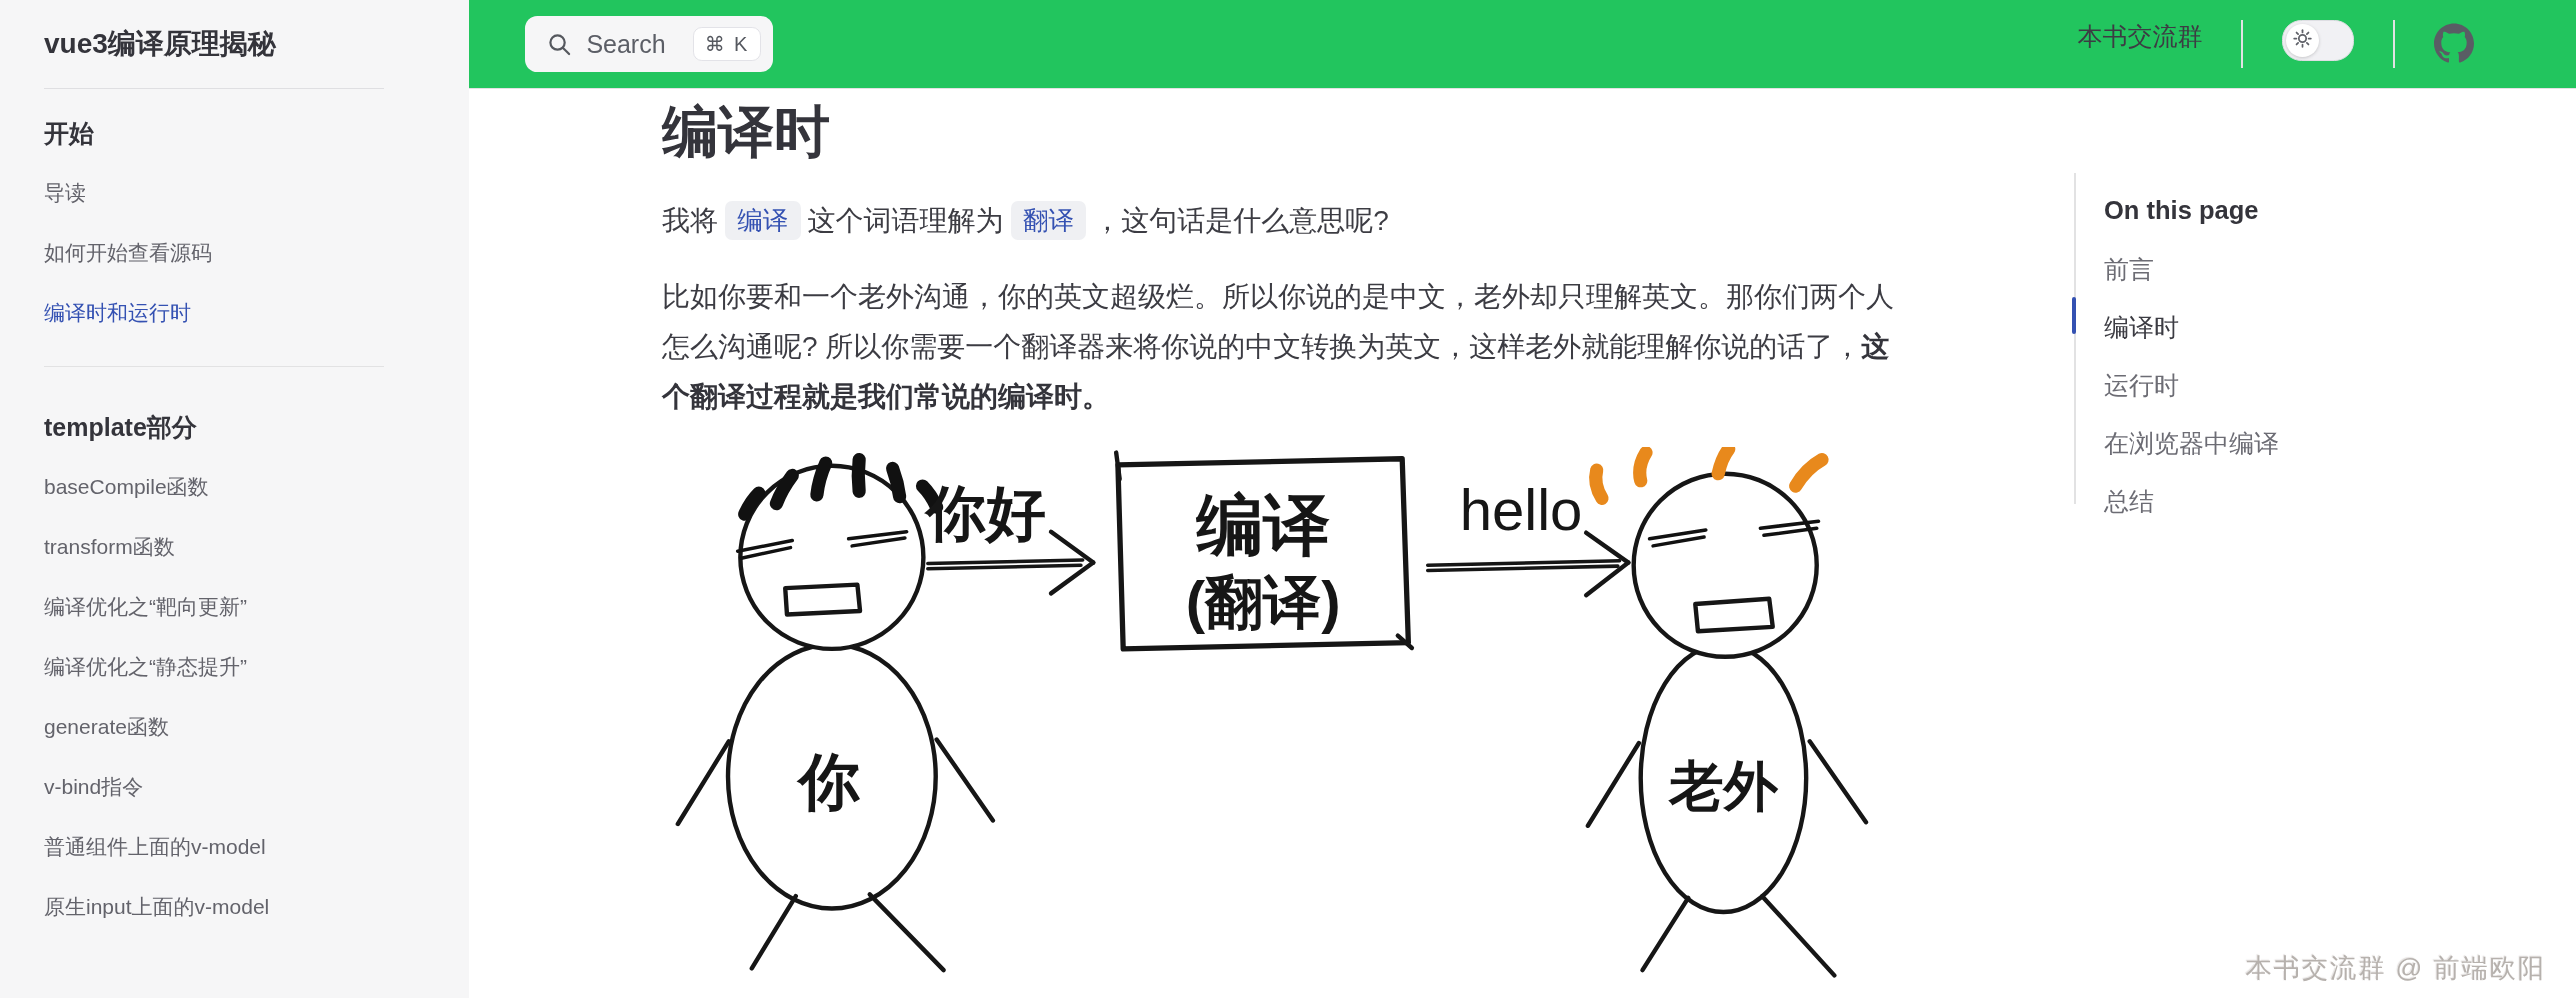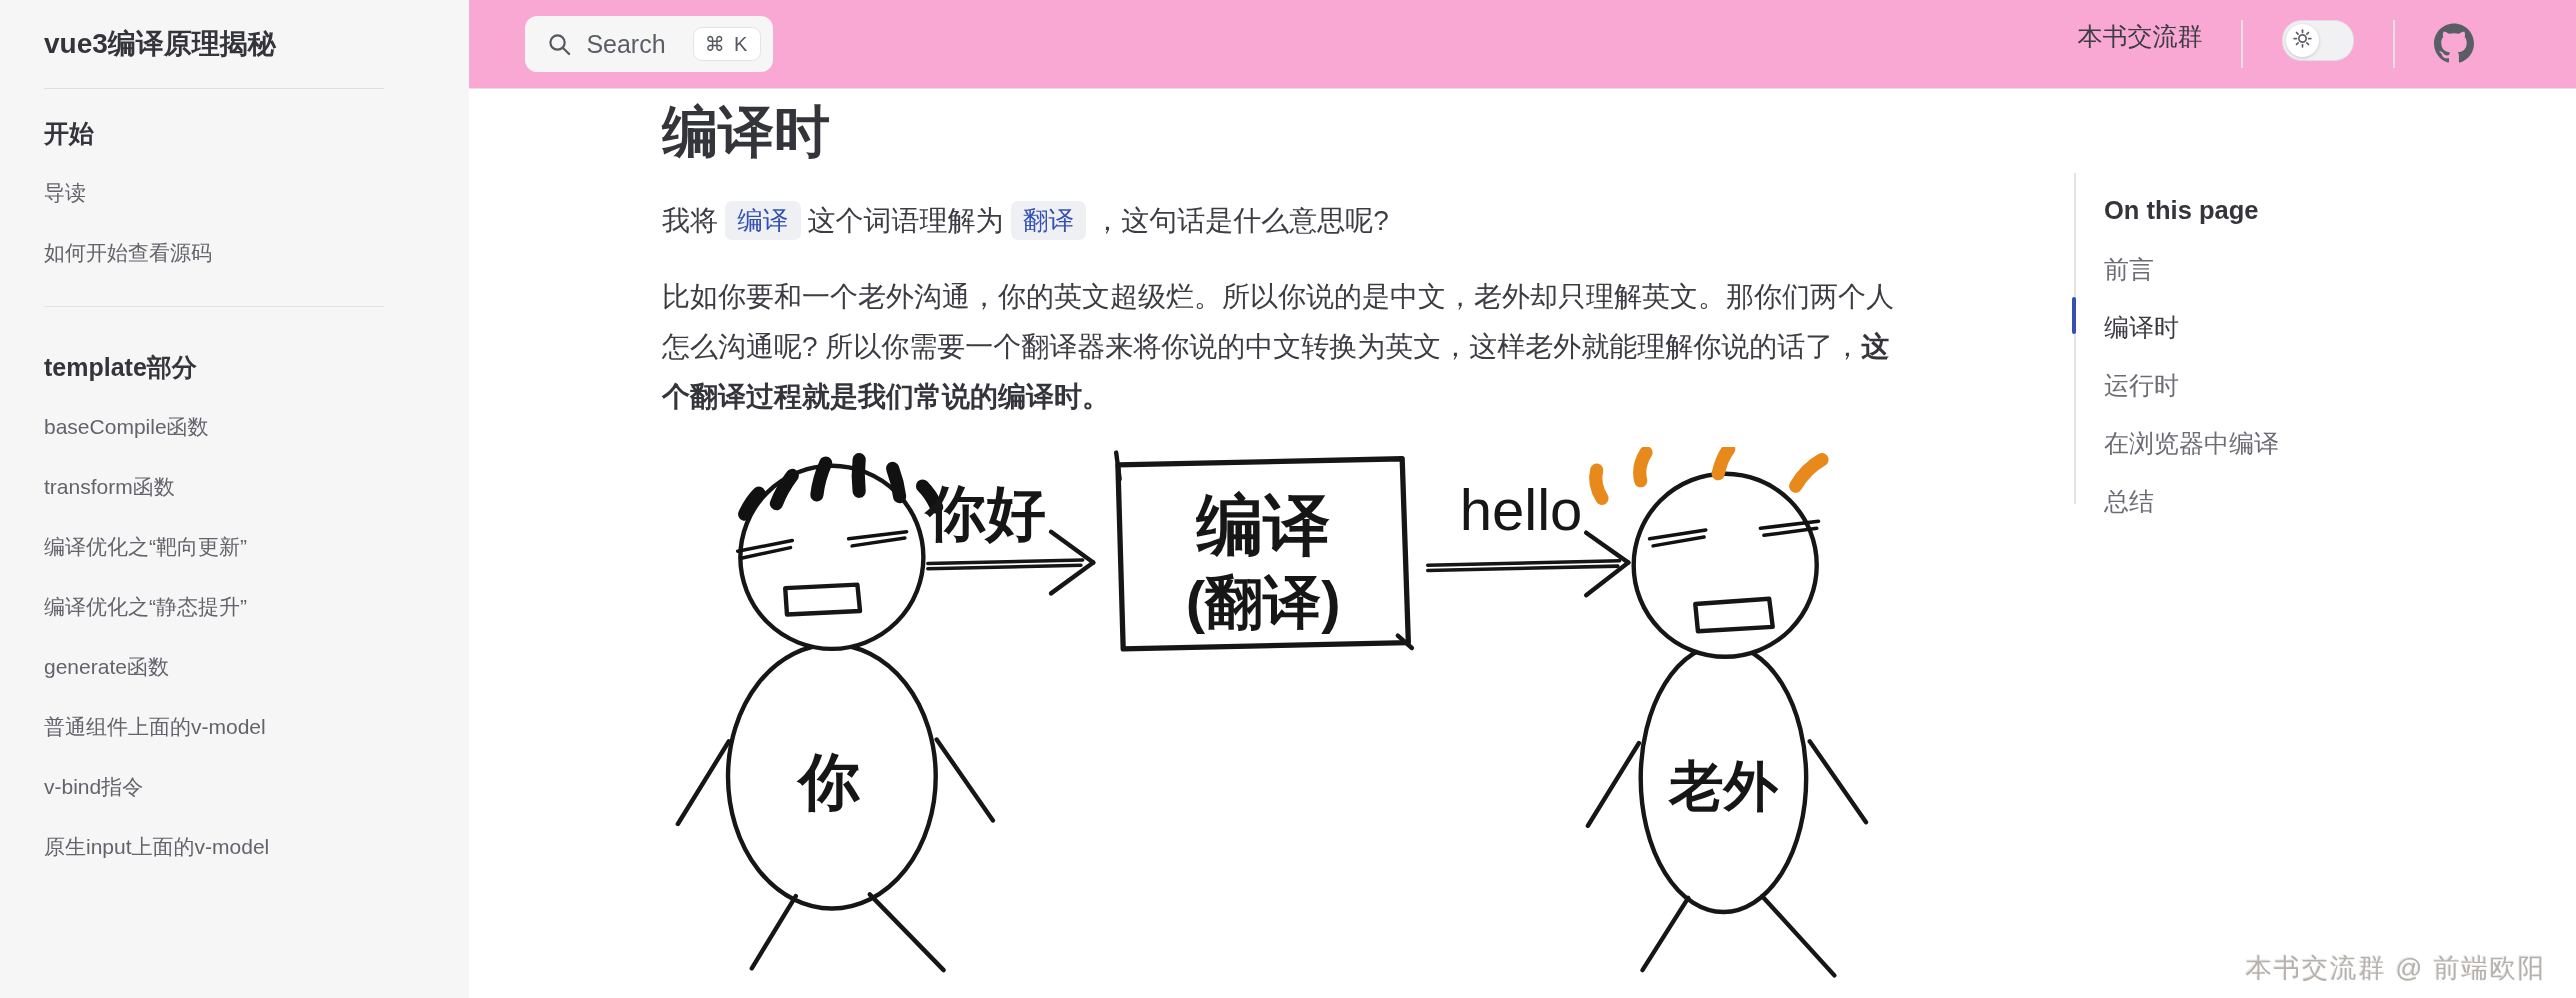--- a/index.html
+++ b/index.html
@@ -10,21 +10,21 @@
   .sidebar{position:absolute;left:0;top:0;width:469px;height:998px;background:#f6f6f7;z-index:3;}
   .sidebar-title{margin:0 85px 0 44px;height:88px;border-bottom:1.8px solid #dfdfe2;
                  display:flex;align-items:center;font-size:28px;font-weight:700;color:#34343b;cursor:pointer;}
   .sb-nav{padding:14px 0 0 44px;}
   .sb-section-title{font-size:25px;font-weight:700;line-height:60px;color:#34343b;}
   .sb-item{font-size:21px;font-weight:500;line-height:60px;color:#63636b;cursor:pointer;white-space:nowrap;}
   .sb-item.active{color:#3451b2;}
   .sb-divider{border-top:1.8px solid #e2e2e3;margin:23px 85px 30px 0;height:0;}
 
   
-  .navbar{position:absolute;left:469px;right:0;top:0;height:88px;background:#f9a8d4;
+  .navbar{position:absolute;left:469px;right:0;top:0;height:88px;background:#22c55e;
           border-bottom:1.8px solid #e2e2e3;display:flex;align-items:center;z-index:2;}
   .search-btn{margin-left:56px;width:248px;height:56px;background:#f6f6f7;border:none;border-radius:12.3px;
               display:flex;align-items:center;padding:0 12.3px 0 21px;box-sizing:border-box;cursor:pointer;}
   .search-icon{display:flex;align-items:center;}
   .search-label{font-size:25px;color:#5b5e66;margin-left:14px;}
   .search-kbd{margin-left:auto;border:1.8px solid #e3e3e8;background:#fff;border-radius:8.8px;
               font-size:20px;color:#55585f;padding:4.4px 10.6px;letter-spacing:1.8px;}
   .nav-right{margin-left:auto;display:flex;padding-right:102px;}
   .nav-link{font-size:25px;font-weight:500;color:#3c3c43;cursor:pointer;white-space:nowrap;}
   .nav-sep{width:1.8px;height:48px;background:#e2e2e3;margin:0 39px;}
@@ -60,29 +60,30 @@
 <body>
 
 <div class="page">
 
   <aside class="sidebar">
     <div class="sidebar-title">vue3编译原理揭秘</div>
     <nav class="sb-nav">
       <div class="sb-section-title">开始</div>
       <div class="sb-item">导读</div>
       <div class="sb-item">如何开始查看源码</div>
+      <div class="sb-item active">编译时和运行时</div>
       <div class="sb-divider"></div>
       <div class="sb-section-title">template部分</div>
       <div class="sb-item">baseCompile函数</div>
       <div class="sb-item">transform函数</div>
       <div class="sb-item">编译优化之“靶向更新”</div>
       <div class="sb-item">编译优化之“静态提升”</div>
       <div class="sb-item">generate函数</div>
+      <div class="sb-item">v-bind指令</div>
       <div class="sb-item">普通组件上面的v-model</div>
-      <div class="sb-item">v-bind指令</div>
       <div class="sb-item">原生input上面的v-model</div>
     </nav>
   </aside>
 
   <header class="navbar">
     <button class="search-btn">
       <span class="search-icon">
         <svg width="26.4" height="26.4" viewBox="0 0 24 24" fill="none" stroke="#55585e" stroke-width="2" stroke-linecap="round">
           <circle cx="10.5" cy="10.5" r="6.5"></circle>
             <line x1="15.5" y1="15.5" x2="21" y2="21"></line>

